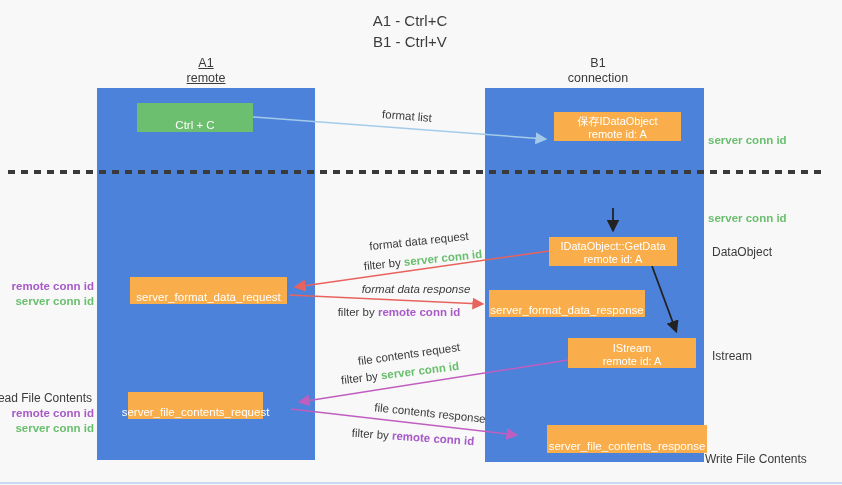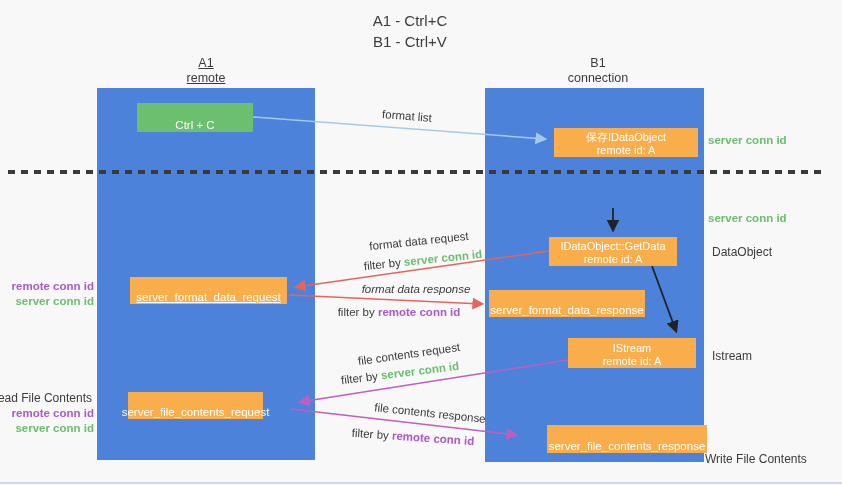--- a/index.html
+++ b/index.html
@@ -90,32 +90,32 @@
     <line x1="549" y1="251" x2="296" y2="287" stroke="#e8635d" stroke-width="1.5" marker-end="url(#ah-red)"></line>
     <line x1="289" y1="295" x2="482" y2="304" stroke="#e8635d" stroke-width="1.5" marker-end="url(#ah-red)"></line>
     <line x1="568" y1="360" x2="300" y2="402" stroke="#c05ec0" stroke-width="1.5" marker-end="url(#ah-mag)"></line>
     <line x1="291" y1="409" x2="516" y2="435" stroke="#c05ec0" stroke-width="1.5" marker-end="url(#ah-mag)"></line>
   </svg>
 
   <div class="box greenbox one" style="left:137px; top:103px; width:116px; height:29px;">
     <div>Ctrl + C</div>
   </div>
 
-  <div class="box orange" style="left:554px; top:128px; width:144px; height:29px;">
+  <div class="box orange" style="left:554px; top:112px; width:127px; height:29px;">
     <div>保存IDataObject</div>
     <div>remote id: A</div>
   </div>
 
 
   <div class="box orange" style="left:549px; top:237px; width:128px; height:29px;">
     <div>IDataObject::GetData</div>
     <div>remote id: A</div>
   </div>
 
-  <div class="box orange one" style="left:130px; top:277px; width:157px; height:27px;text-decoration:underline;">
+  <div class="box orange one" style="left:130px; top:277px; width:157px; height:27px;">
     <div>server_format_data_request</div>
   </div>
 
   <div class="box orange one" style="left:489px; top:290px; width:156px; height:27px;">
     <div>server_format_data_response</div>
   </div>
 
   <div class="box orange" style="left:568px; top:338px; width:128px; height:30px;">
     <div>IStream</div>
     <div>remote id: A</div>

